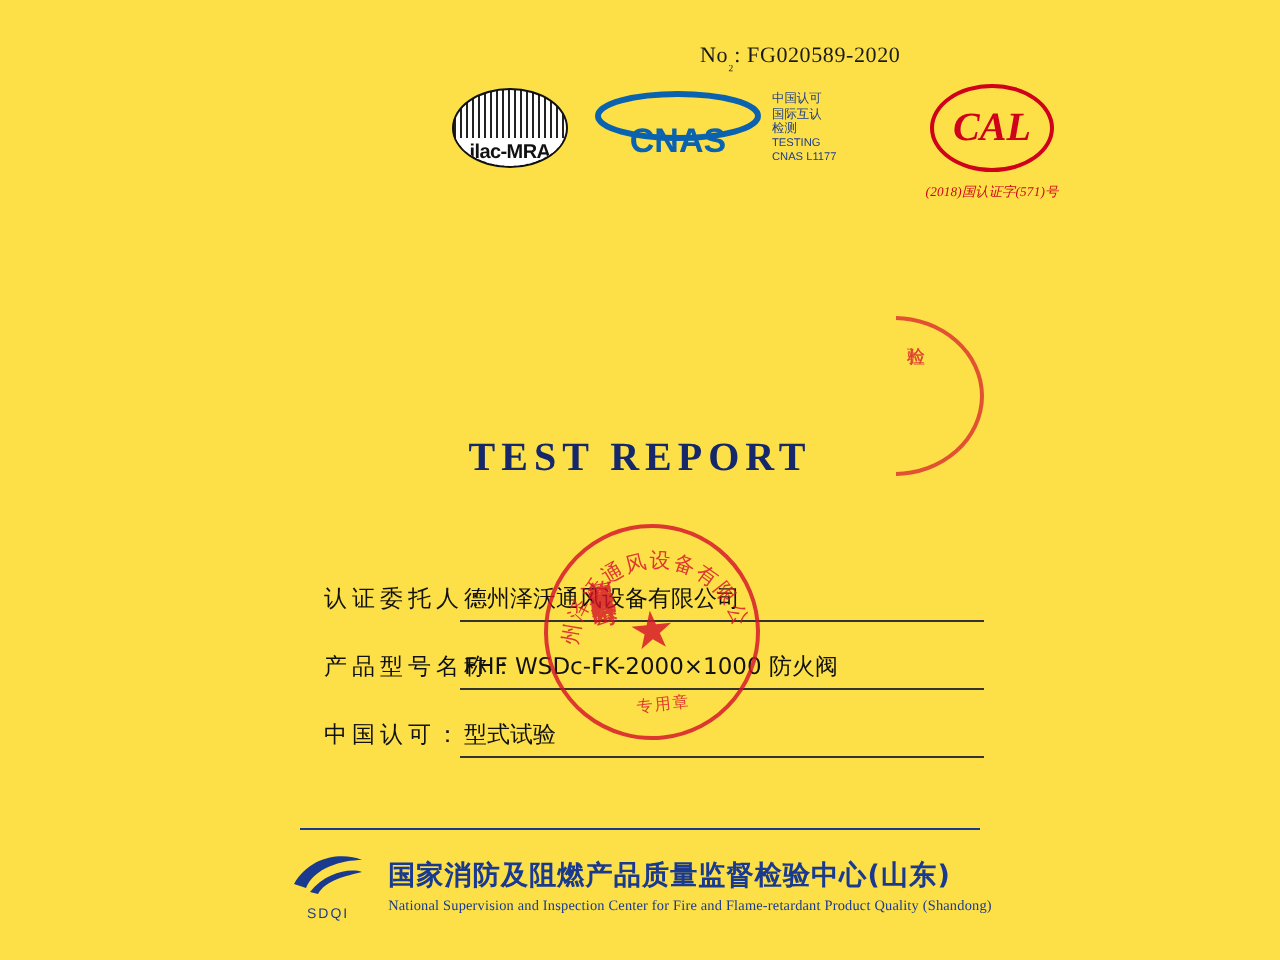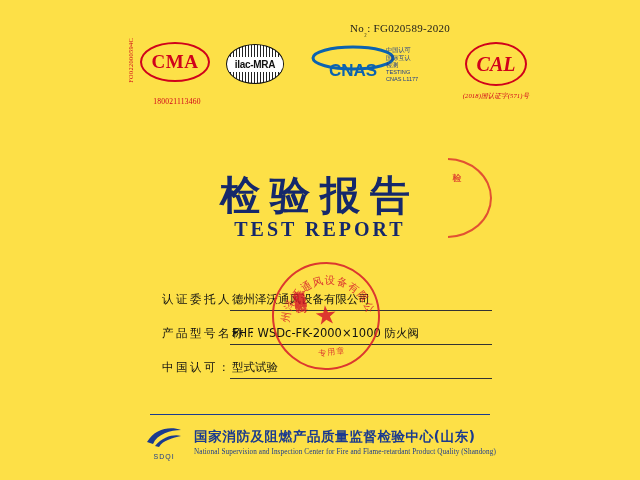--- a/index.html
+++ b/index.html
@@ -98,37 +98,37 @@
     border-radius: 50%;
     box-sizing: border-box;
     position: relative;
     overflow: hidden;
     background:
       repeating-linear-gradient(to right, #222 0px, #222 1px, #fff 1px, #fff 3px);
   }
   .ilac-inner {
     position: absolute;
     left: 0; right: 0;
-    top: 12px;
+    top: 24px;
     height: 15px;
     background: #fff;
     display: flex;
     align-items: center;
     justify-content: center;
   }
   .ilac-text {
     font-size: 10px;
     font-weight: bold;
     color: #111;
     font-family: "Liberation Sans", sans-serif;
     letter-spacing: -.3px;
   }
 
   
-  .logo-cnas { left: 170px; top: 2px; width: 86px; }
+  .logo-cnas { left: 156px; top: 2px; width: 86px; }
   .cnas-swoosh {
     position: relative;
     height: 40px;
   }
   .cnas-swoosh svg { display:block; margin: 0 auto; }
 
   
   .logo-cnas-cn { left: 246px; top: 4px; width: 56px; text-align: left; }
   .cnas-cn-line {
     font-size: 6.2px;
@@ -368,27 +368,20 @@
 <body>
 
 <div class="page">
 
   <div class="report-no">
     <span>No</span><span class="sub">₂</span><span>: FG020589-2020</span>
   </div>
 
   <div class="logo-band">
 
-    <div class="logo-item logo-cma">
-      <div class="cma-left-code">FO022000594C</div>
-      <div class="cma-oval">
-        <span class="cma-text">CMA</span>
-      </div>
-      <div class="cma-code">180021113460</div>
-    </div>
 
     <div class="logo-item logo-ilac">
       <div class="ilac-circle">
         <div class="ilac-inner">
           <span class="ilac-text">ilac-MRA</span>
         </div>
       </div>
     </div>
 
     <div class="logo-item logo-cnas">
@@ -410,21 +403,20 @@
 
     <div class="logo-item logo-cal">
       <div class="cal-oval">
         <span class="cal-text">CAL</span>
       </div>
       <div class="cal-code">(2018)国认证字(571)号</div>
     </div>
 
   </div>
 
-  <div class="title-cn">检验报告</div>
   <div class="title-en">TEST REPORT</div>
 
   <div class="edge-stamp">
     <div class="edge-stamp-arc"></div>
     <div class="edge-stamp-txt">检验</div>
   </div>
 
   <div class="fields">
 
     <div class="field-row">

